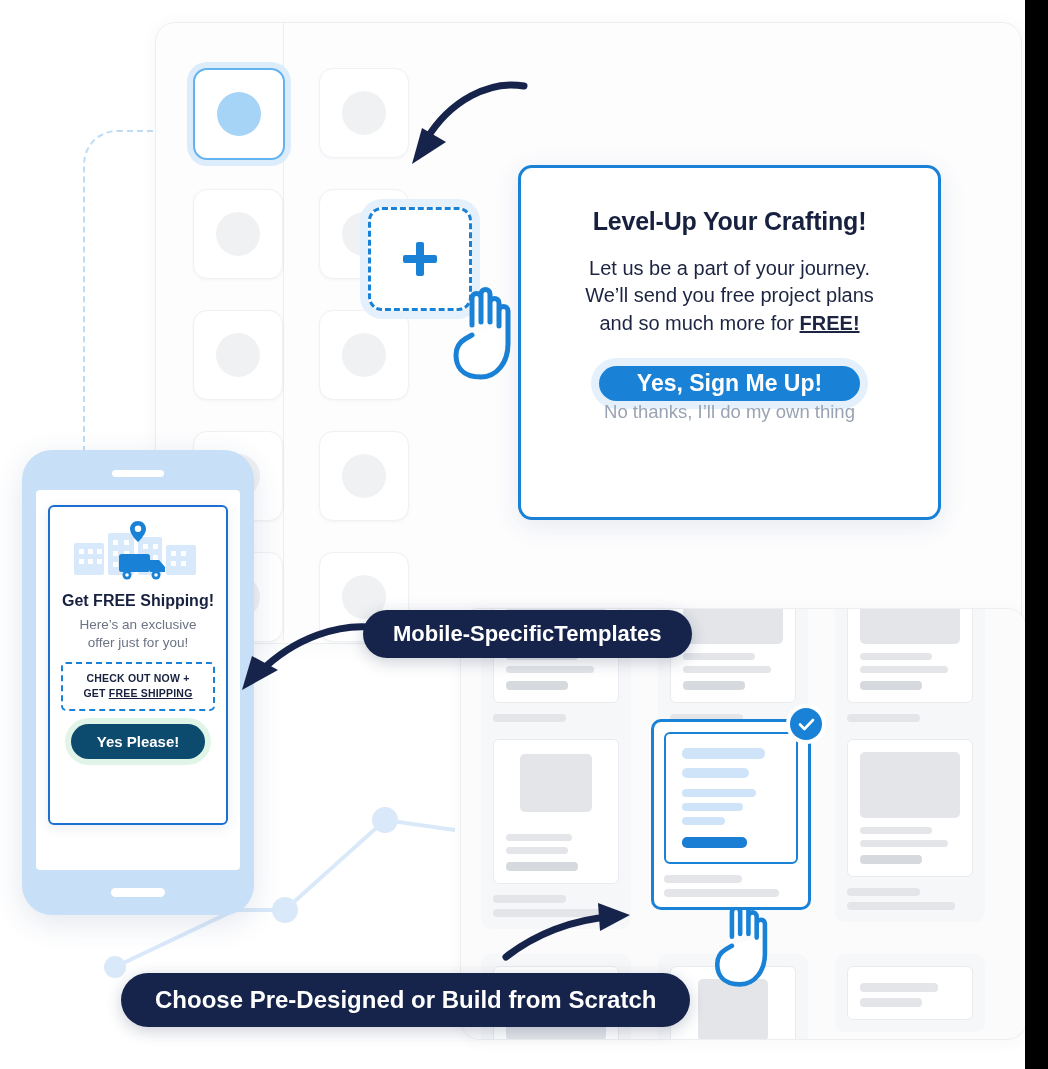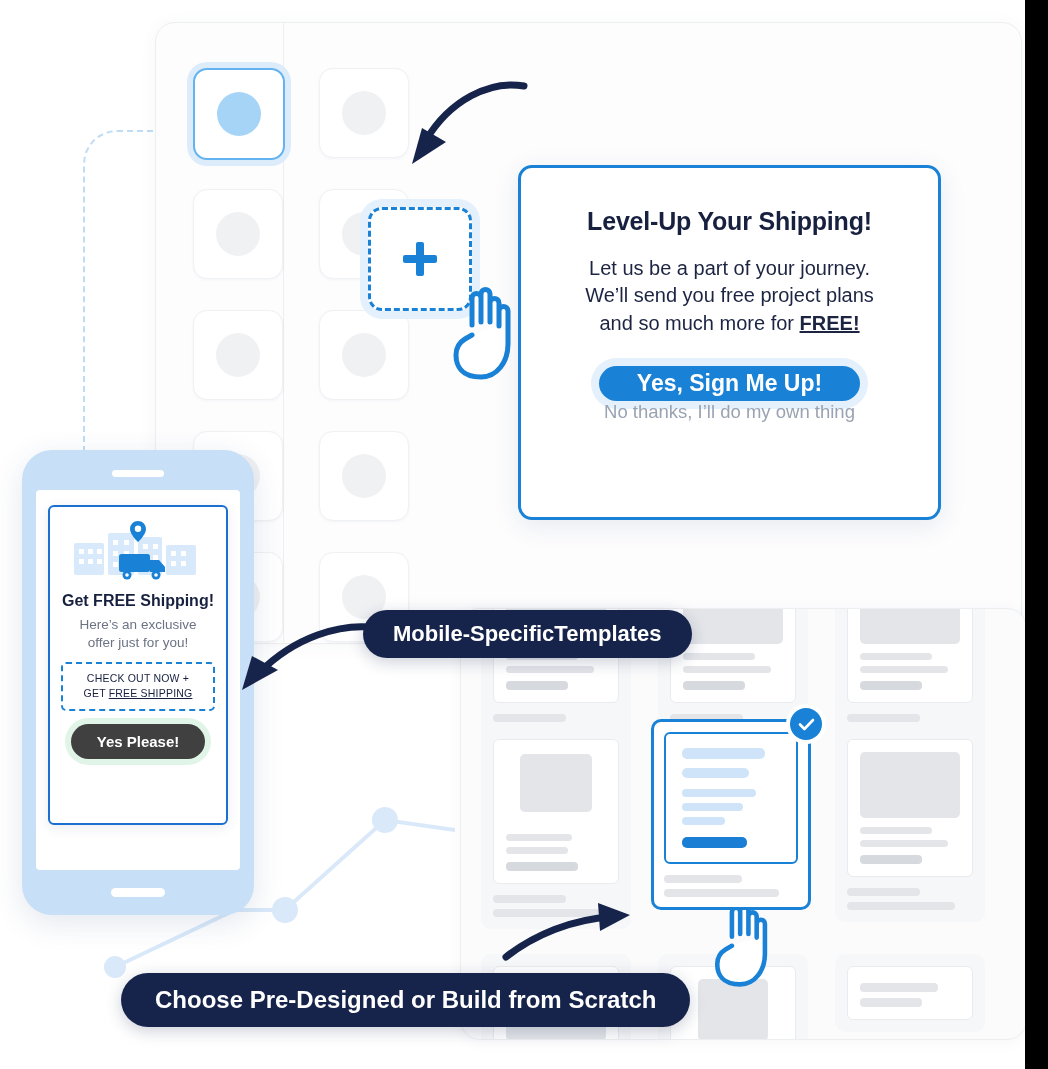--- a/index.html
+++ b/index.html
@@ -72,23 +72,23 @@
   .phone .home{position:absolute;left:50%;bottom:18px;transform:translateX(-50%);width:54px;height:9px;
      border-radius:5px;background:#fff;}
   .phone .screen{position:absolute;left:14px;top:40px;width:204px;height:380px;background:#fff;border-radius:4px;}
   .mcard{position:absolute;left:12px;top:15px;width:180px;height:320px;background:#fff;
      border:2px solid #1a6fd0;border-radius:6px;box-sizing:border-box;
      display:flex;flex-direction:column;align-items:center;box-shadow:0 3px 12px rgba(40,70,120,.10);}
   .mcard .illus{margin-top:14px;}
   .mcard h3{margin:7px 0 0;font-size:16px;font-weight:bold;color:#17203f;}
   .mcard .sub{margin:6px 0 0;font-size:13.5px;line-height:1.3;color:#6b7384;text-align:center;width:150px;}
   .coupon{margin-top:11px;width:142px;border:2px dashed #1a82d6;border-radius:5px;padding:7px 4px;
-     text-align:center;font-size:10.5px;font-weight:normal;color:#17203f;line-height:1.45;letter-spacing:.2px;}
+     text-align:center;font-size:10.5px;font-weight:bold;color:#17203f;line-height:1.45;letter-spacing:.2px;}
   .coupon u{text-decoration:underline;}
-  .mbtn{margin-top:13px;padding:9px 26px;border-radius:22px;background:#404040;color:#fff;font-size:15px;
+  .mbtn{margin-top:13px;padding:9px 26px;border-radius:22px;background:#0c4a6e;color:#fff;font-size:15px;
      font-weight:bold;border:none;box-shadow:0 0 0 6px #e1f4e8;cursor:pointer;font-family:"Liberation Sans",sans-serif;}
 
   
   .panel-tpl{position:absolute;left:460px;top:608px;width:565px;height:430px;background:#fbfbfc;
      border:1px solid #eceef0;border-radius:20px;box-shadow:0 2px 16px rgba(40,60,90,.04);overflow:hidden;}
   .tpl{position:absolute;width:150px;border-radius:10px;background:#f6f7f9;padding:12px;box-sizing:border-box;}
   .tpl .sheet{background:#fff;border:1px solid #eaebee;border-radius:6px;padding:12px;box-sizing:border-box;}
   .ph{background:#e3e5e9;border-radius:4px;}
   .tpl .img{width:100%;height:62px;background:#e3e5e9;border-radius:5px;}
   .tpl .l1{height:7px;width:72%;margin-top:9px;}
@@ -204,21 +204,21 @@
     <div class="pl"></div>
   </div>
 
   <div class="hand" style="left:452px;top:285px;">
     <svg width="62" height="96" viewBox="0 0 62 96" fill="none">
       <path d="M20 40V13c0-6 9-6 9 0v24M29 37V9c0-6 9-6 9 0v28M38 37V18c0-6 9-6 9 0v23M47 41V26c0-6 9-6 9 0v33c0 18-11 33-27 33C9 92 4 80 4 70c0-8 4-13 9-16l7-4" stroke="#1a82d6" stroke-width="5" stroke-linecap="round" stroke-linejoin="round" fill="#fff"></path>
     </svg>
   </div>
 
   <div class="popup">
-    <h2>Level-Up Your Shipping!</h2>
+    <h2>Level-Up Your Crafting!</h2>
     <p>
       <span>Let us be a part of your journey.</span><br>
       <span>We’ll send you free project plans</span><br>
       <span>and so much more for </span><b>FREE!</b>
     </p>
     <button class="cta">Yes, Sign Me Up!</button>
     <div class="decline">No thanks, I’ll do my own thing</div>
   </div>
 
   <div class="panel-tpl">

